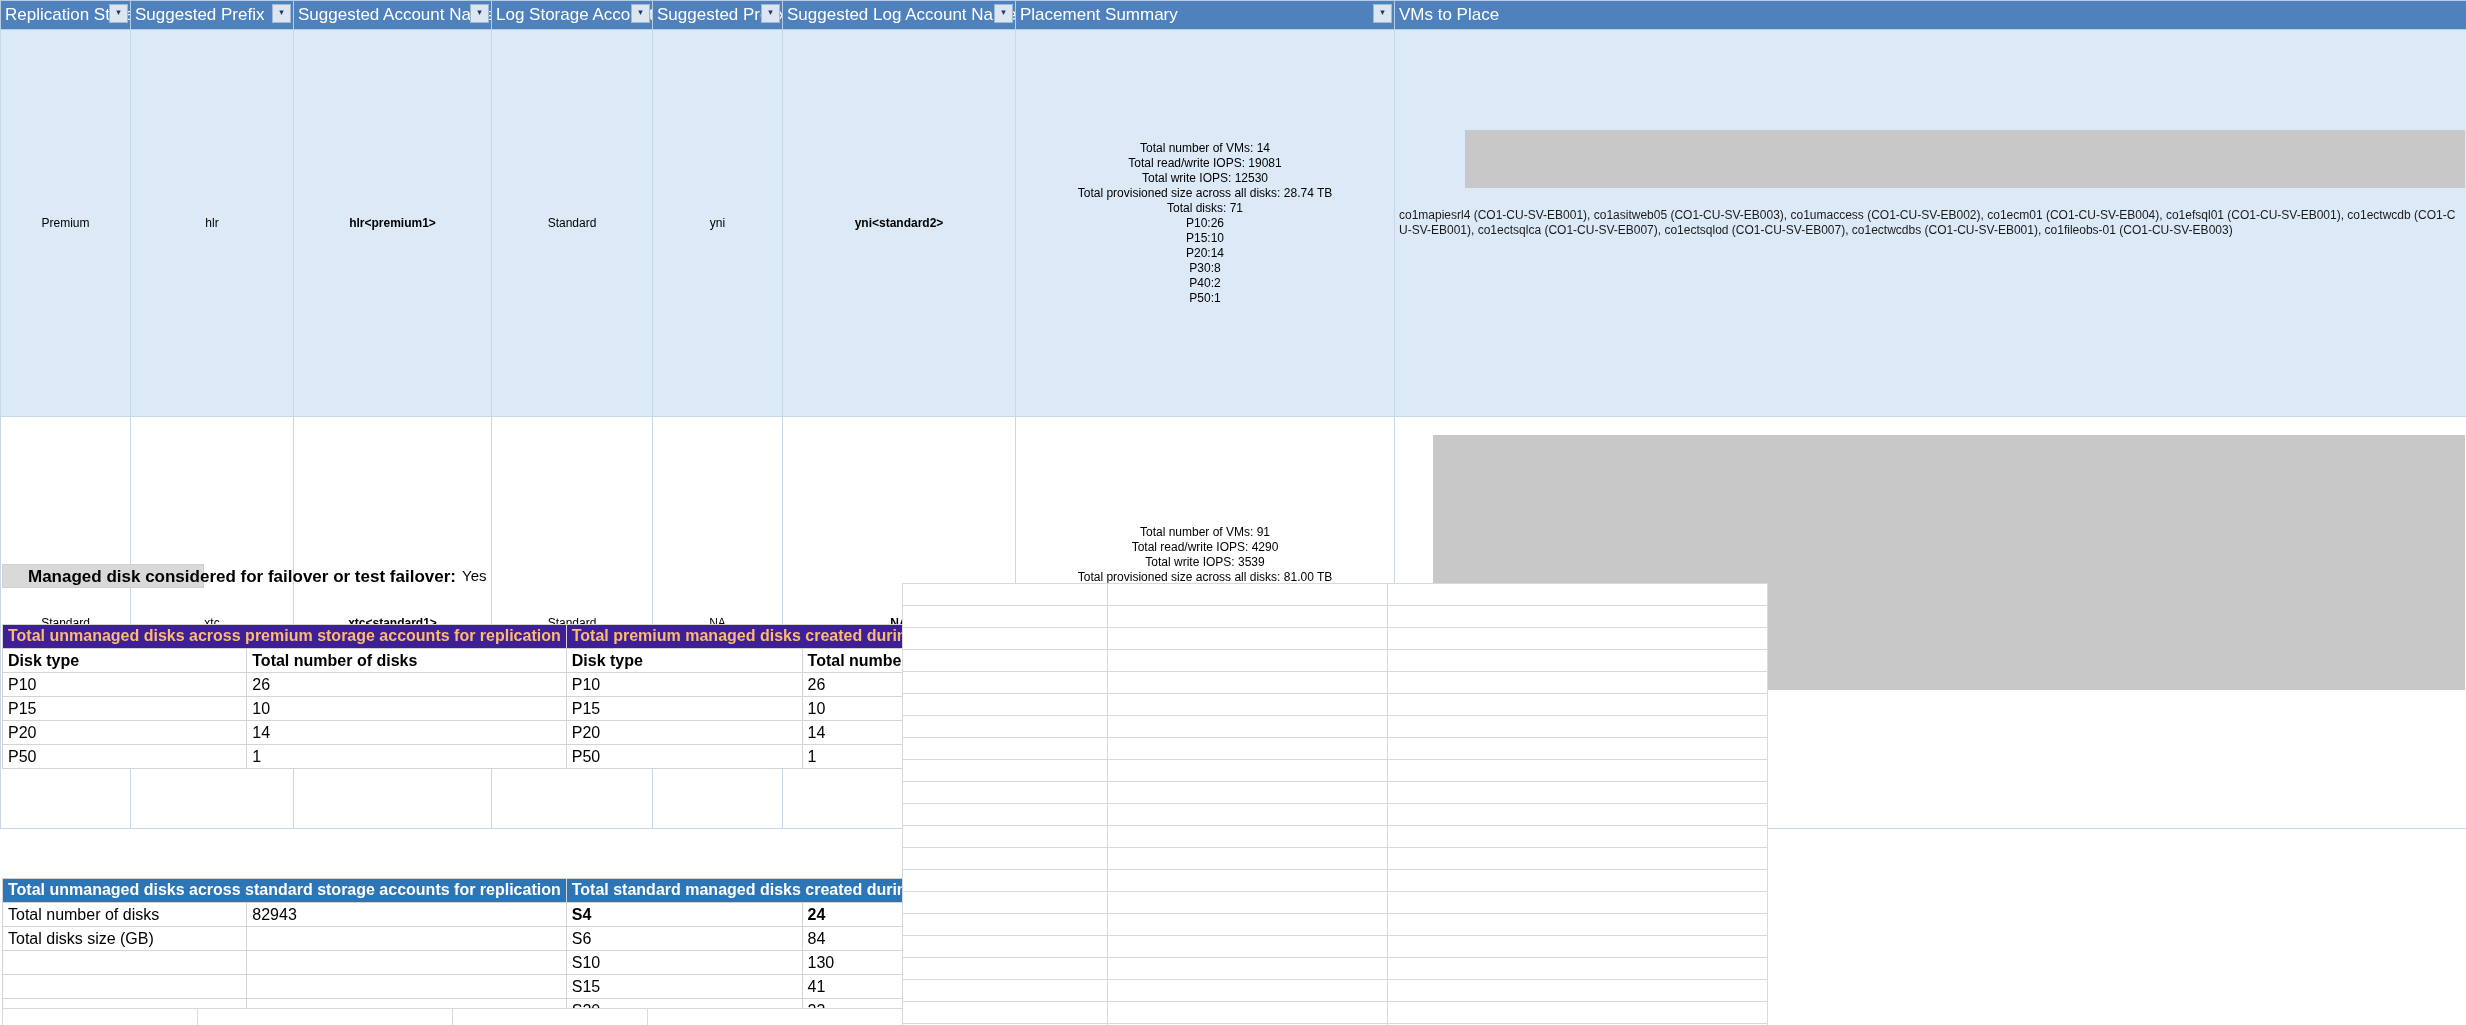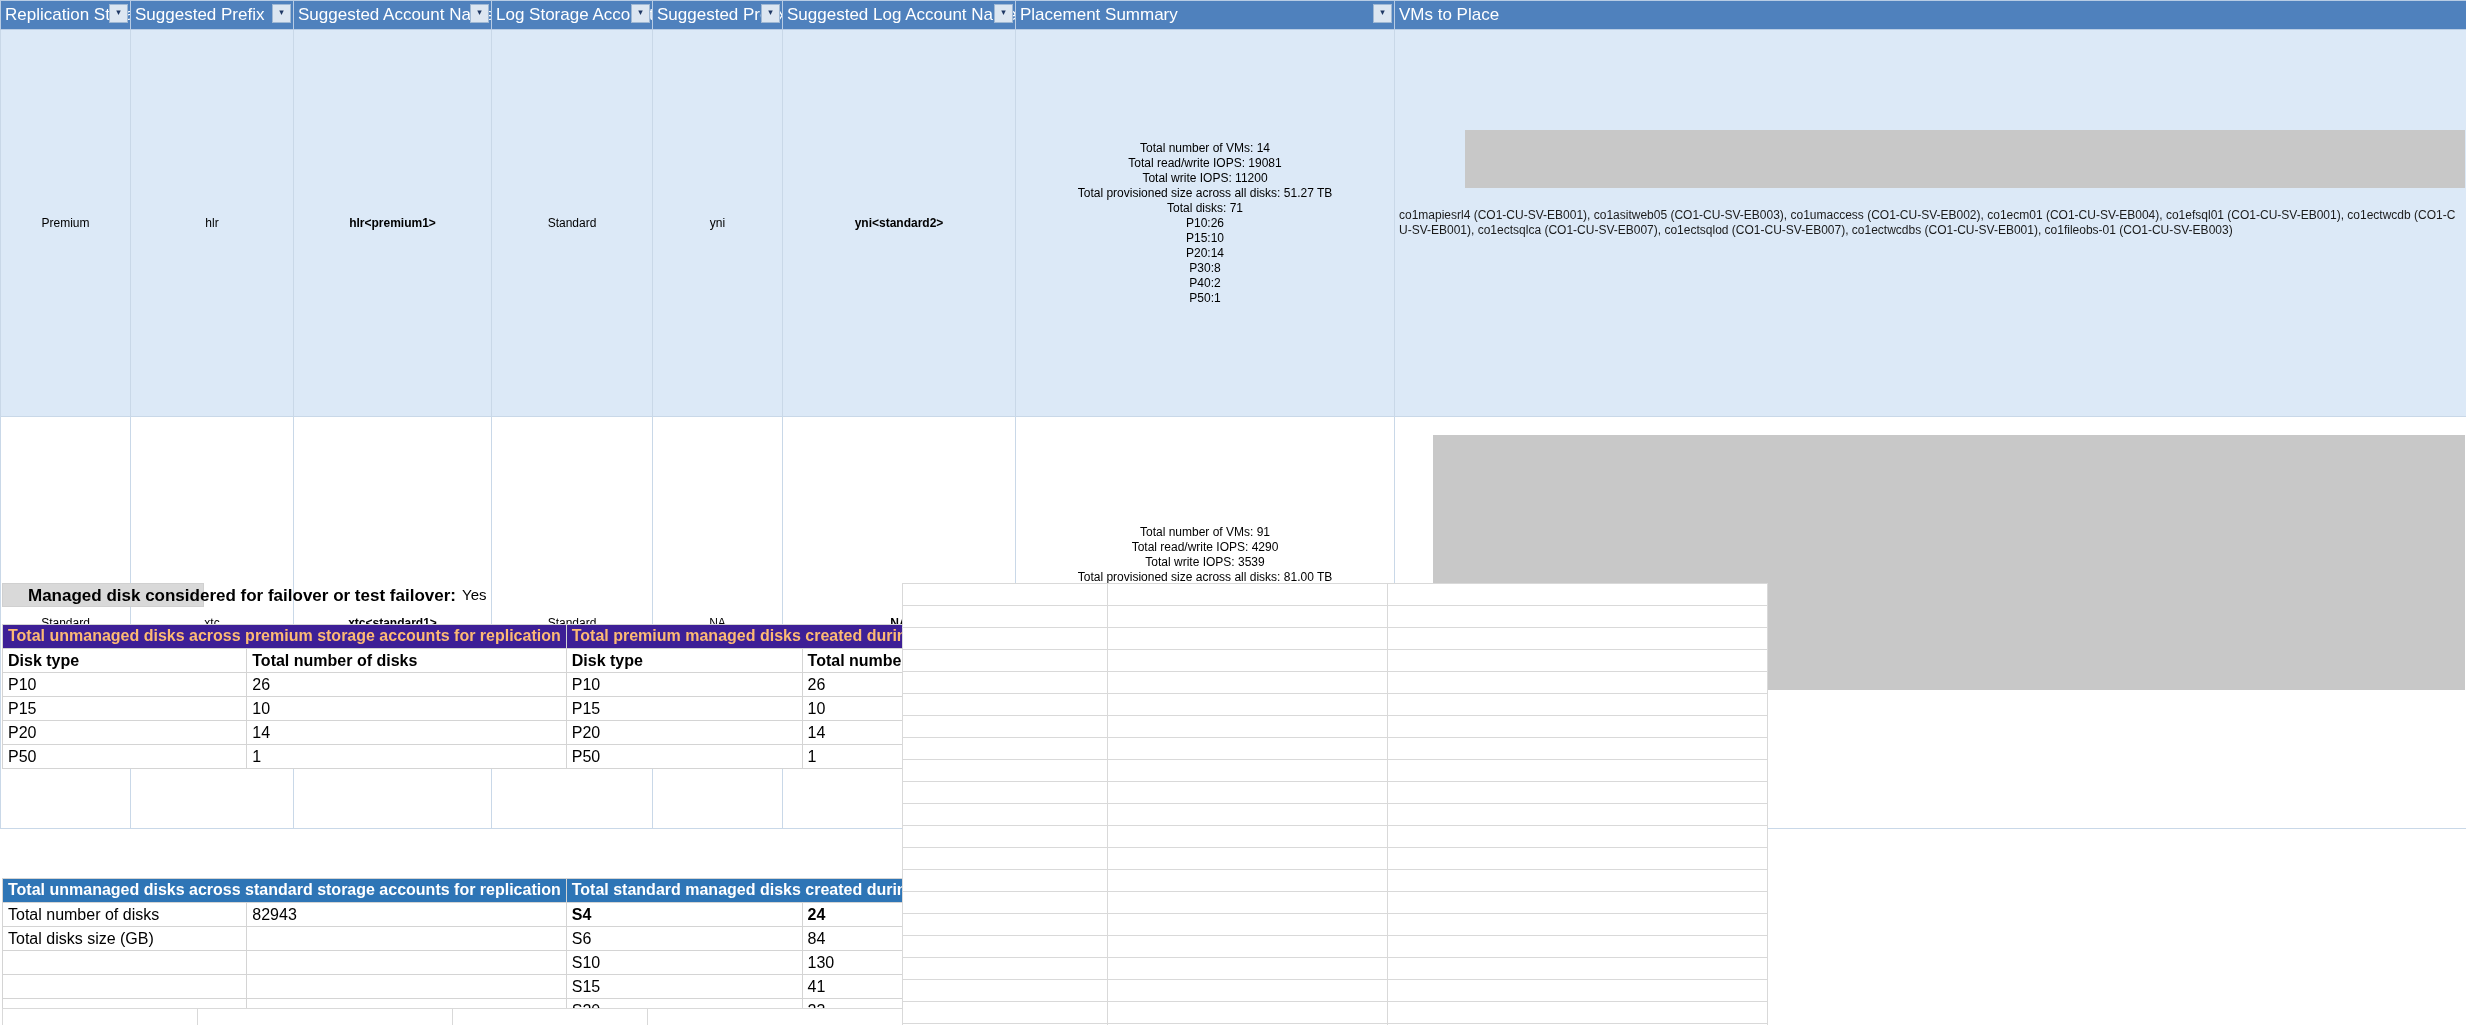--- a/index.html
+++ b/index.html
@@ -87,21 +87,21 @@
   }
   .vms-cell .redact {
     position: absolute;
     background: #c8c8c8;
   }
 
   
   .managed-row {
     position: absolute;
     left: 0;
-    top: 583px;
+    top: 564px;
     width: 2466px;
     height: 22px;
   }
   .managed-label {
     position: absolute;
     left: 2px;
     top: 0;
     width: 200px;
     height: 22px;
     background: #d9d9d9;
@@ -225,22 +225,22 @@
     <tr class="row-premium">
       <td class="c-center">Premium</td>
       <td class="c-center">hlr</td>
       <td class="c-center c-bold">hlr&lt;premium1&gt;</td>
       <td class="c-center">Standard</td>
       <td class="c-center">yni</td>
       <td class="c-center c-bold">yni&lt;standard2&gt;</td>
       <td class="summary-cell">
         <div>Total number of VMs: 14</div>
         <div>Total read/write IOPS: 19081</div>
-        <div>Total write IOPS: 11200</div>
-        <div>Total provisioned size across all disks: 51.27 TB</div>
+        <div>Total write IOPS: 12530</div>
+        <div>Total provisioned size across all disks: 28.74 TB</div>
         <div>Total disks: 71</div>
         <div>P10:26</div>
         <div>P15:10</div>
         <div>P20:14</div>
         <div>P30:8</div>
         <div>P40:2</div>
         <div>P50:1</div>
       </td>
       <td class="vms-cell">
         <span>co1mapiesrl4 (CO1-CU-SV-EB001), co1asitweb05 (CO1-CU-SV-EB003), co1umaccess (CO1-CU-SV-EB002), co1ecm01 (CO1-CU-SV-EB004), co1efsql01 (CO1-CU-SV-EB001), co1ectwcdb (CO1-CU-SV-EB001), co1ectsqlca (CO1-CU-SV-EB007), co1ectsqlod (CO1-CU-SV-EB007), co1ectwcdbs (CO1-CU-SV-EB001), co1fileobs-01 (CO1-CU-SV-EB003)</span>

